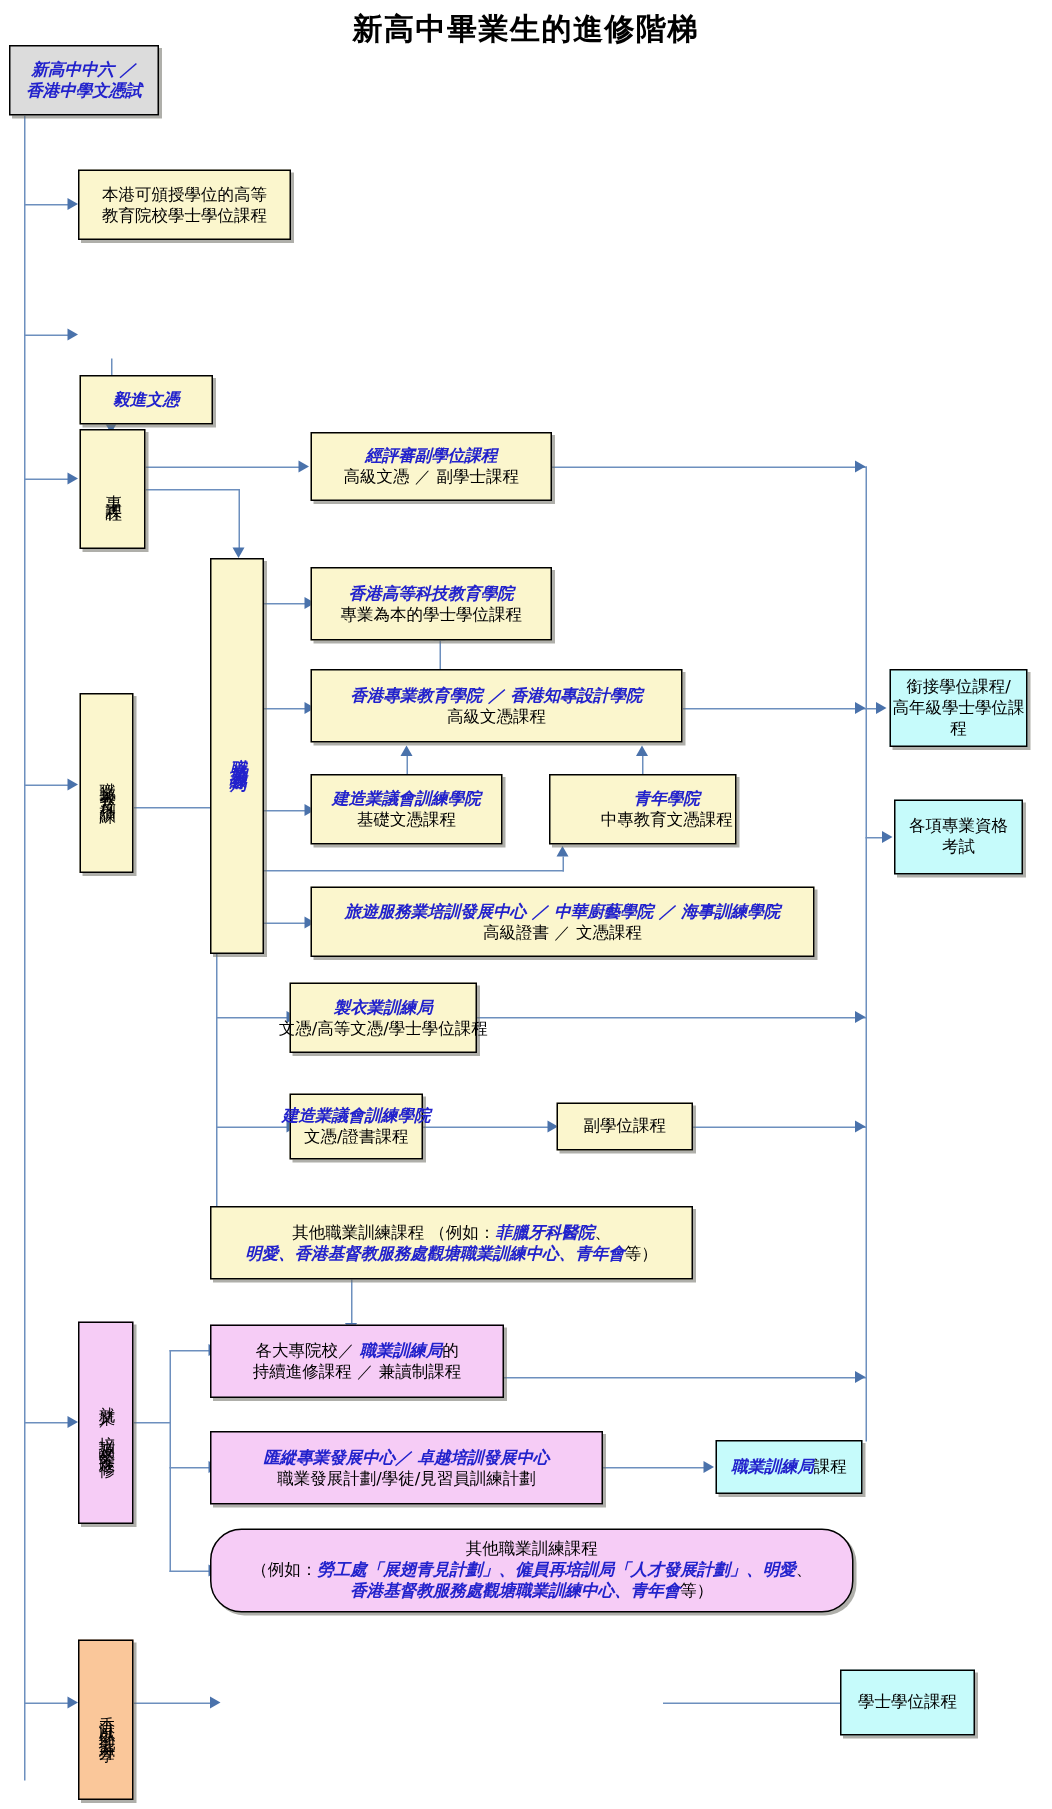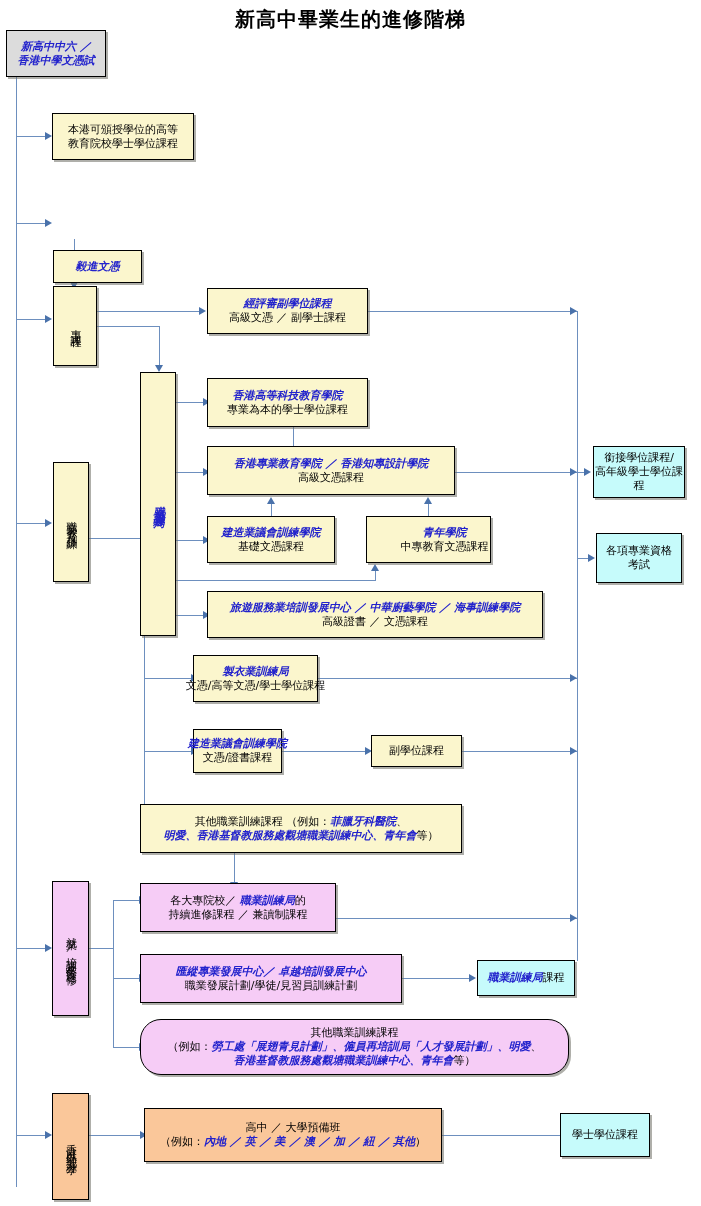--- a/index.html
+++ b/index.html
@@ -307,24 +307,18 @@
       <span class="ln blk">其他職業訓練課程</span>
       <span class="ln"><span class="blk">（例如：</span><span class="blue">勞工處「展翅青見計劃」、僱員再培訓局「人才發展計劃」、明愛</span><span class="blk">、</span></span>
       <span class="ln"><span class="blue">香港基督教服務處觀塘職業訓練中心、青年會</span><span class="blk">等）</span></span>
     </div>
   </div>
 
   <div class="node c-orange vert" style="left:52px;top:1093px;width:37px;height:107px;">
     <span class="ln blk">香港以外地方升學</span>
   </div>
 
-  <div class="node c-orange" style="left:144px;top:1108px;width:298px;height:54px;">
-    <div>
-      <span class="ln blk">高中 ／ 大學預備班</span>
-      <span class="ln"><span class="blk">（例如：</span><span class="blue">內地 ／ 英 ／ 美 ／ 澳 ／ 加 ／ 紐 ／ 其他</span><span class="blk">）</span></span>
-    </div>
-  </div>
 
   <div class="node c-cyan" style="left:560px;top:1113px;width:90px;height:44px;">
     <span class="ln blk">學士學位課程</span>
   </div>
 
 </div>
 
 </body></html>

